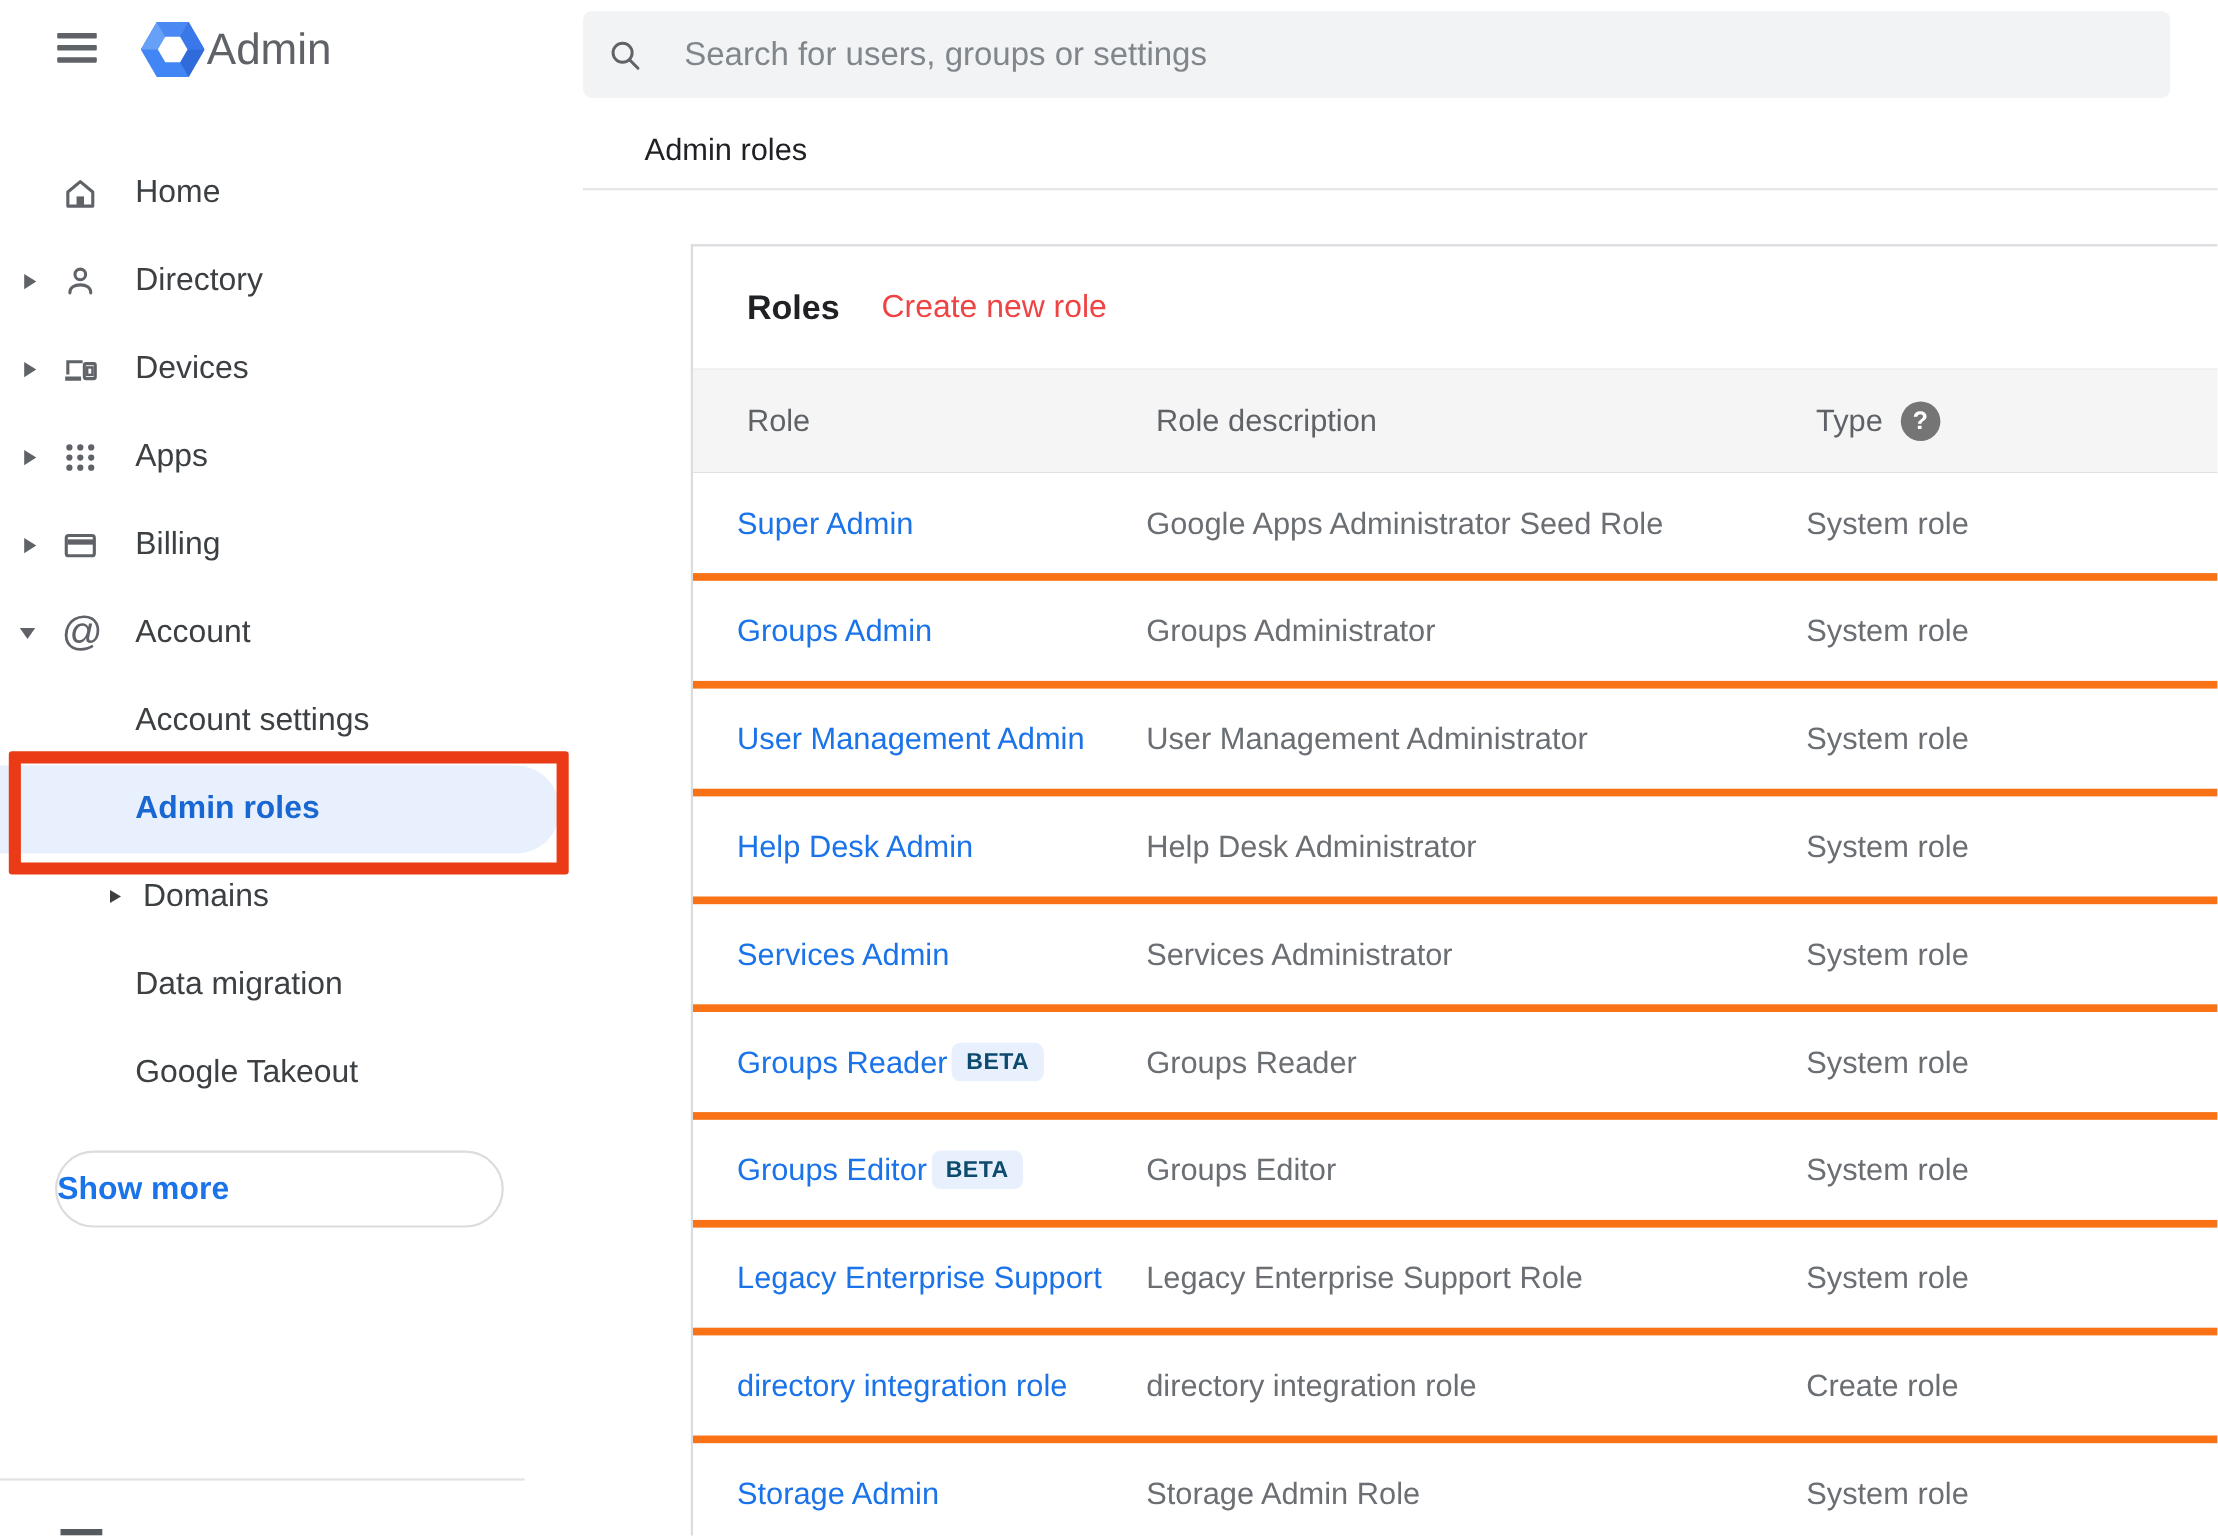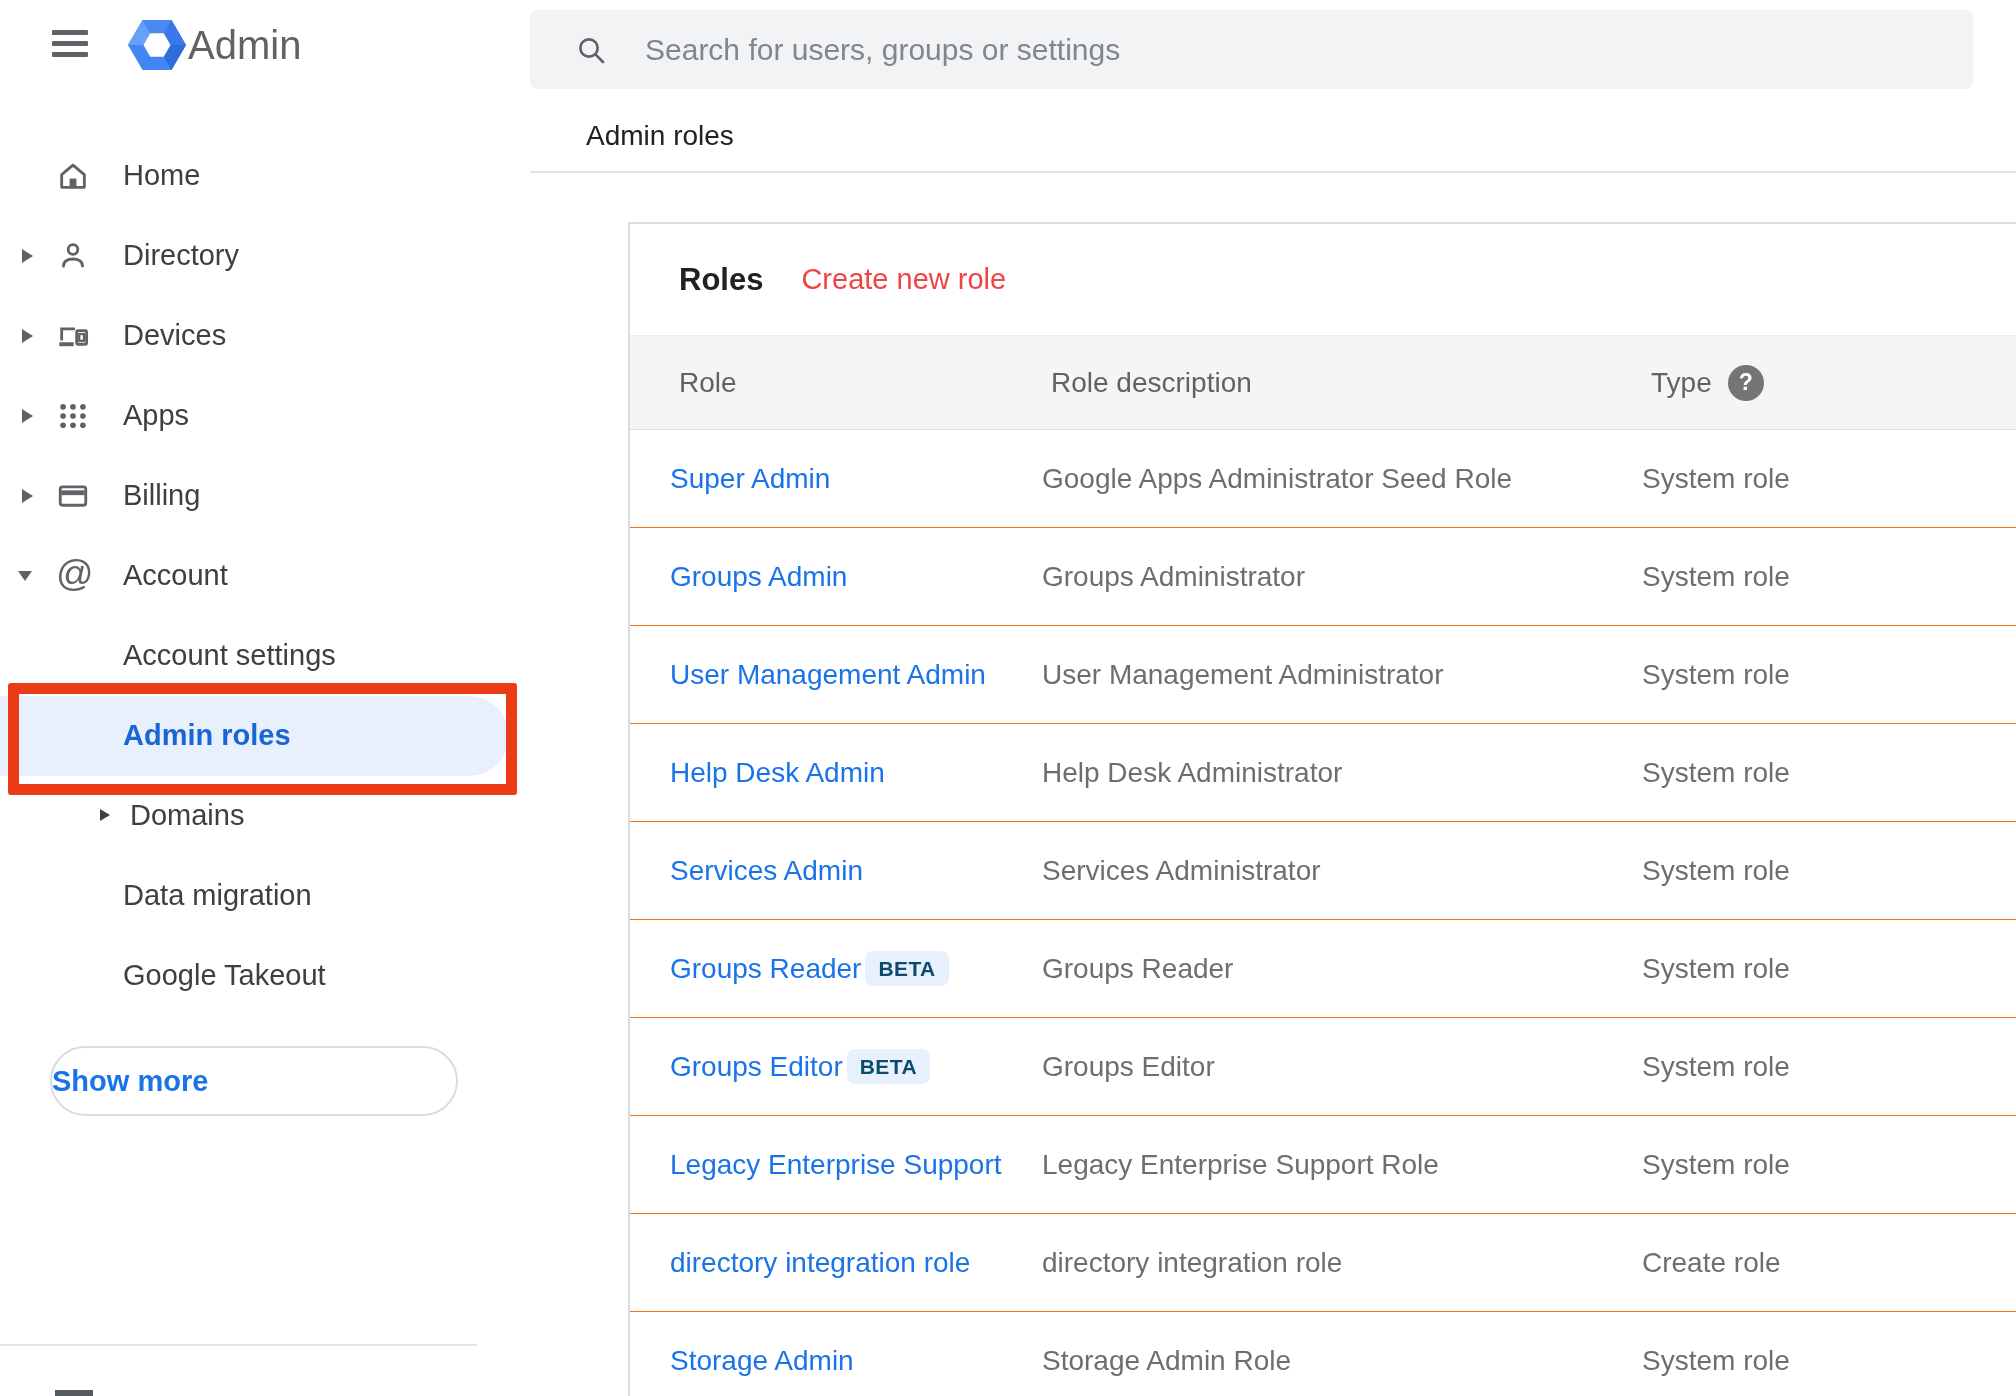--- a/index.html
+++ b/index.html
@@ -31,36 +31,36 @@
   .red-annotation{position:absolute;left:8px;top:683px;width:509px;height:112px;box-sizing:border-box;
     border:11px solid #ea3b16;border-radius:3px;pointer-events:none;z-index:5;}
   .show-more{margin:30px 0 0 50px;width:408px;height:70px;box-sizing:border-box;border:2px solid #dadce0;
     border-radius:40px;display:flex;align-items:center;cursor:pointer;background:#fff;}
   .show-more span{font-size:29px;color:#1a73e8;font-weight:700;}
   .sb-bottom-divider{position:absolute;left:0;top:1344px;width:477px;height:2px;background:#e2e2e2;}
   .sb-cut-icon{position:absolute;left:55px;top:1390px;width:38px;height:6px;background:#555a5e;}
   
   .main{position:absolute;left:530px;top:0;right:0;bottom:0;}
   .searchbar{position:absolute;left:0;top:10px;width:1443px;height:79px;background:#f1f3f4;border-radius:8px;
-    display:flex;align-items:center;padding-left:45px;box-sizing:border-box;cursor:text;}
+    display:flex;align-items:center;padding-left:22px;box-sizing:border-box;cursor:text;}
   .searchbar .s-ic{width:32px;height:32px;margin-right:38px;flex:0 0 auto;}
   .searchbar .ph{font-size:30px;color:#80868b;white-space:nowrap;}
   .breadcrumb{position:absolute;left:56px;top:120px;font-size:28px;color:#202124;}
   .top-divider{position:absolute;left:0;top:171px;right:0;height:2px;background:#e4e4e4;}
   .card{position:absolute;left:98px;top:222px;right:0;height:1200px;background:#fff;
     border-top:2px solid #dadce0;border-left:2px solid #dadce0;box-sizing:border-box;}
   .card-header{height:111px;display:flex;align-items:center;padding-left:49px;}
   .card-title{font-size:31px;font-weight:700;color:#202124;}
   .create-link{margin-left:38px;font-size:29px;color:#ef4444;cursor:pointer;text-decoration:none;}
   .grid-cols{display:grid;grid-template-columns:372px 600px 1fr;align-items:center;padding-left:49px;}
   .thead{height:95px;background:#f5f5f5;border-top:1px solid #ececec;border-bottom:1px solid #e0e0e0;box-sizing:border-box;}
   .thead .hcell{font-size:28px;color:#5f6368;display:flex;align-items:center;}
   .help-ic{width:36px;height:36px;border-radius:50%;background:#757575;color:#fff;display:inline-flex;
     align-items:center;justify-content:center;font-size:23px;font-weight:700;margin-left:16px;cursor:pointer;}
-  .t-row{height:98px;border-bottom:1px solid #f97316;box-sizing:border-box;padding-left:40px;}
+  .t-row{height:98px;border-bottom:7px solid #f97316;box-sizing:border-box;padding-left:40px;}
   .t-row .role-cell{display:flex;align-items:center;}
   .t-row a.role-link{font-size:28px;color:#1a73e8;text-decoration:none;cursor:pointer;white-space:nowrap;}
   .beta-badge{margin-left:4px;background:#e8f0fe;color:#0c4a6e;font-size:21px;font-weight:700;
     letter-spacing:.4px;padding:7px 13px;border-radius:8px;line-height:1;}
   .t-row .desc,.t-row .type{font-size:28px;color:#6b6f73;white-space:nowrap;}
 </style>
 </head>
 <body>
 
 <div class="sidebar">

